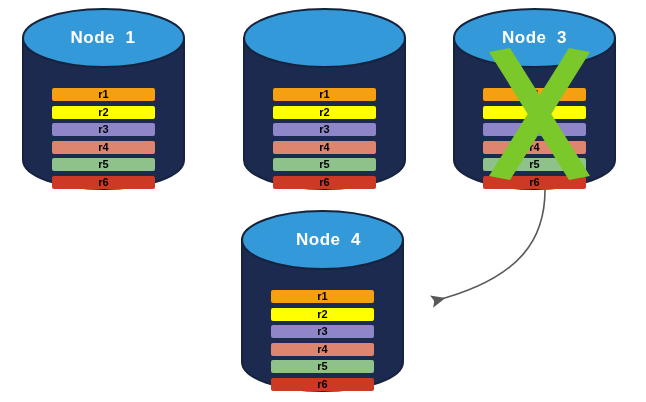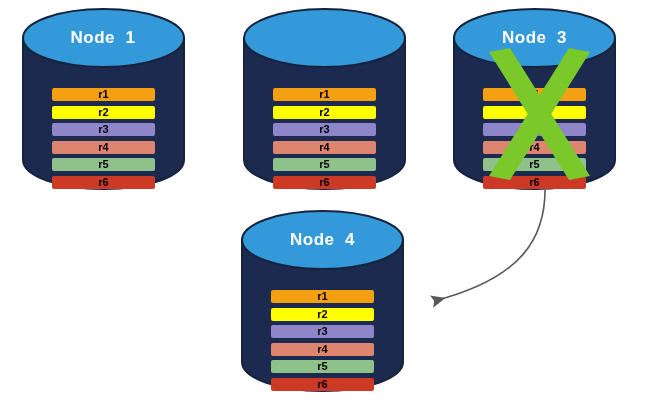--- a/index.html
+++ b/index.html
@@ -118,21 +118,21 @@
         <div class="row" style="left: 30px; width: 103px; height: 13px; top: 150px; background: rgb(143, 194, 138); color: rgb(0, 0, 0); font-size: 11px;">r5</div>
         <div class="row" style="left: 30px; width: 103px; height: 13px; top: 168px; background: rgb(204, 58, 38); color: rgb(0, 0, 0); font-size: 11px;">r6</div>
       </div>
       <svg class="xmark" width="163" height="182" viewBox="0 0 163 182" style="left: 0px; top: 0px;">
         <g fill="#7BC82B">
           <polygon points="36,44 57,40 137,168 116,172"></polygon>
           <polygon points="137,44 116,40 36,168 57,172"></polygon>
         </g>
       </svg>
     </div>
-    <div class="node" style="left: 241px; top: 210px; width: 163px; height: 182px;">
+    <div class="node" style="left: 241px; top: 210px; width: 163px; height: 182px; padding-left: 12px;">
       <svg class="cyl-svg" width="163" height="182" viewBox="0 0 163 182">
         <path d="M1,30 L1,152 A80.5,29 0 0 0 162,152 L162,30 Z" fill="#1B2A4E" stroke="#16233F" stroke-width="2"></path>
         <ellipse cx="81.5" cy="30" rx="80.5" ry="29" fill="#3399D8" stroke="#16233F" stroke-width="2"></ellipse>
       </svg>
       <div class="node-label" style="top: 20px; font-size: 17px; color: rgb(255, 255, 255);">Node  4</div>
       <div class="rows">
         <div class="row" style="left: 30px; width: 103px; height: 13px; top: 80px; background: rgb(245, 160, 17); color: rgb(0, 0, 0); font-size: 11px;">r1</div>
         <div class="row" style="left: 30px; width: 103px; height: 13px; top: 98px; background: rgb(255, 255, 0); color: rgb(0, 0, 0); font-size: 11px;">r2</div>
         <div class="row" style="left: 30px; width: 103px; height: 13px; top: 115px; background: rgb(142, 134, 200); color: rgb(0, 0, 0); font-size: 11px;">r3</div>
         <div class="row" style="left: 30px; width: 103px; height: 13px; top: 133px; background: rgb(222, 133, 112); color: rgb(0, 0, 0); font-size: 11px;">r4</div>

